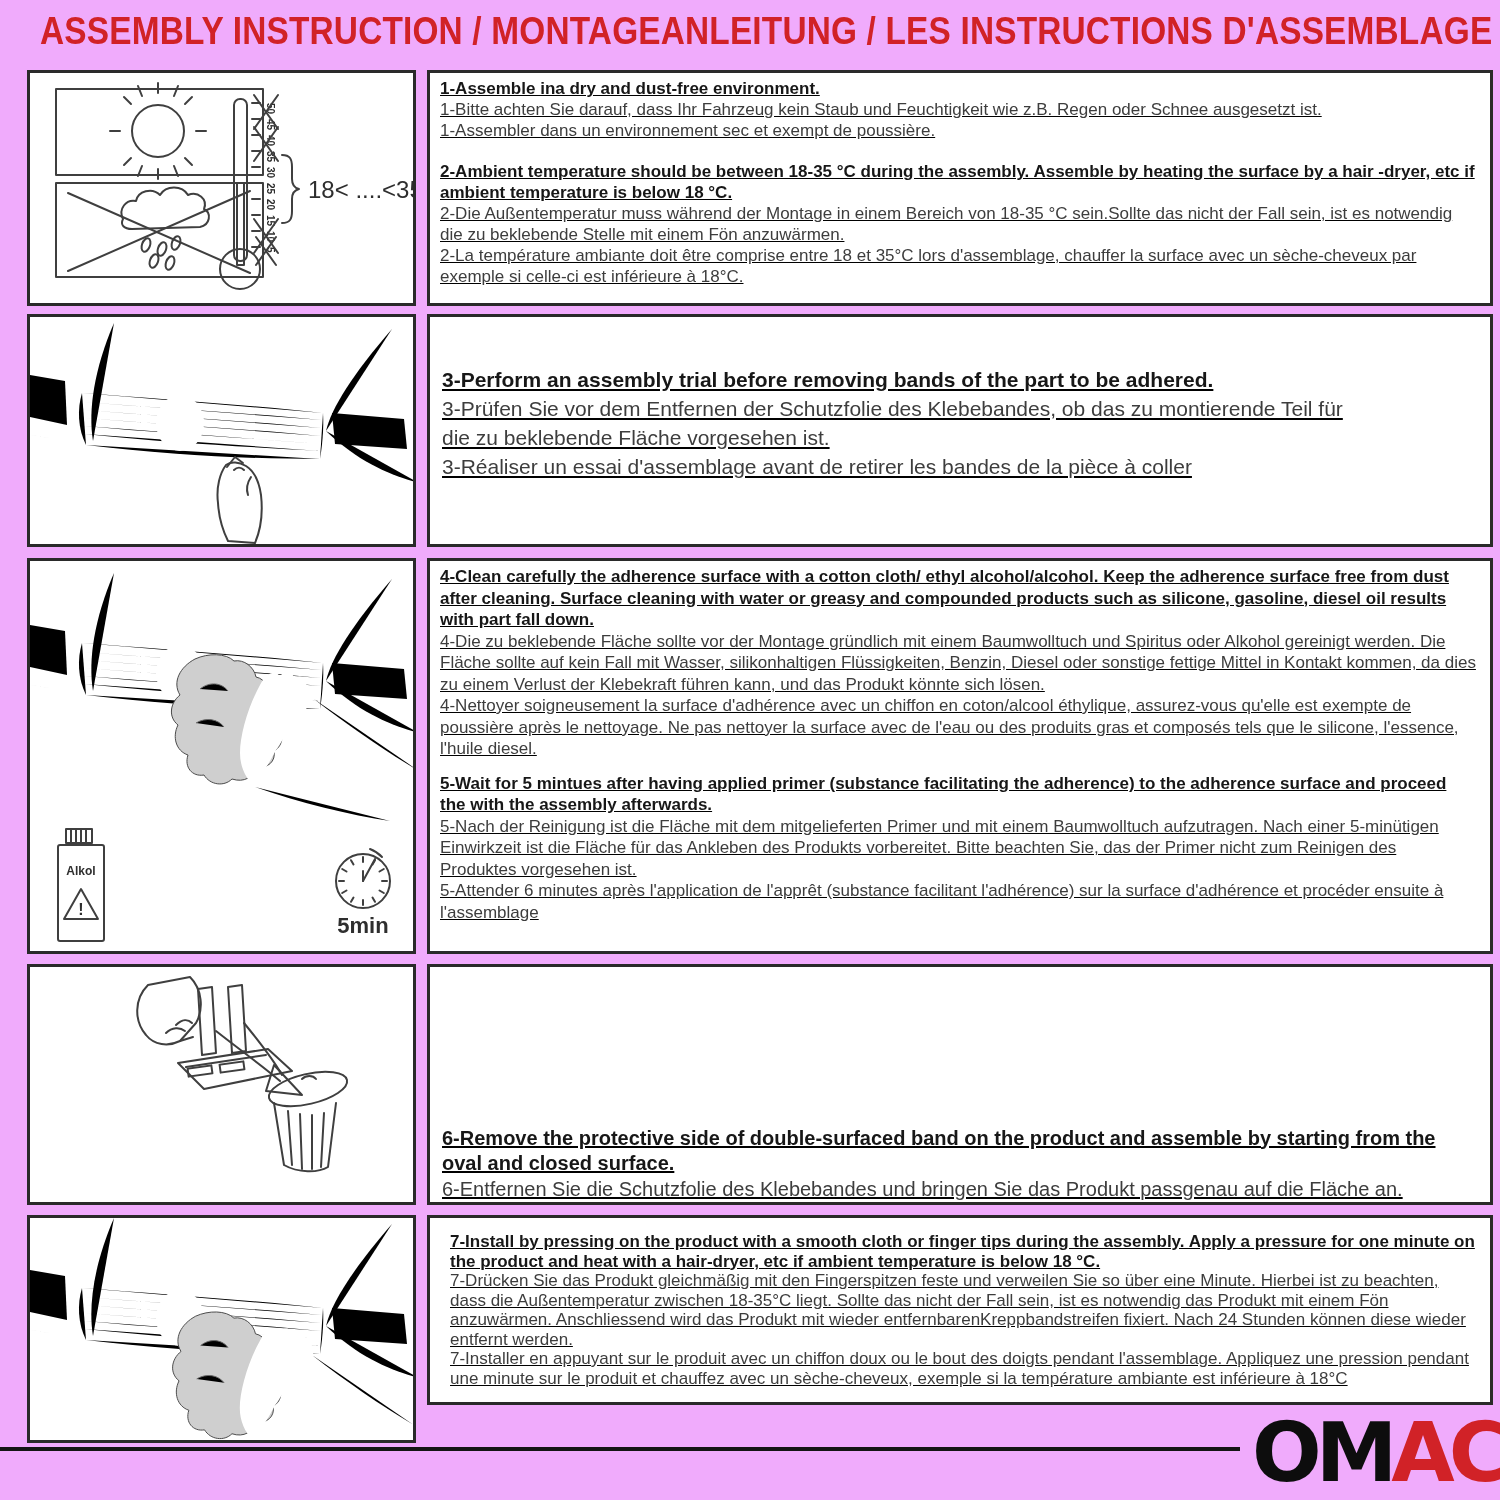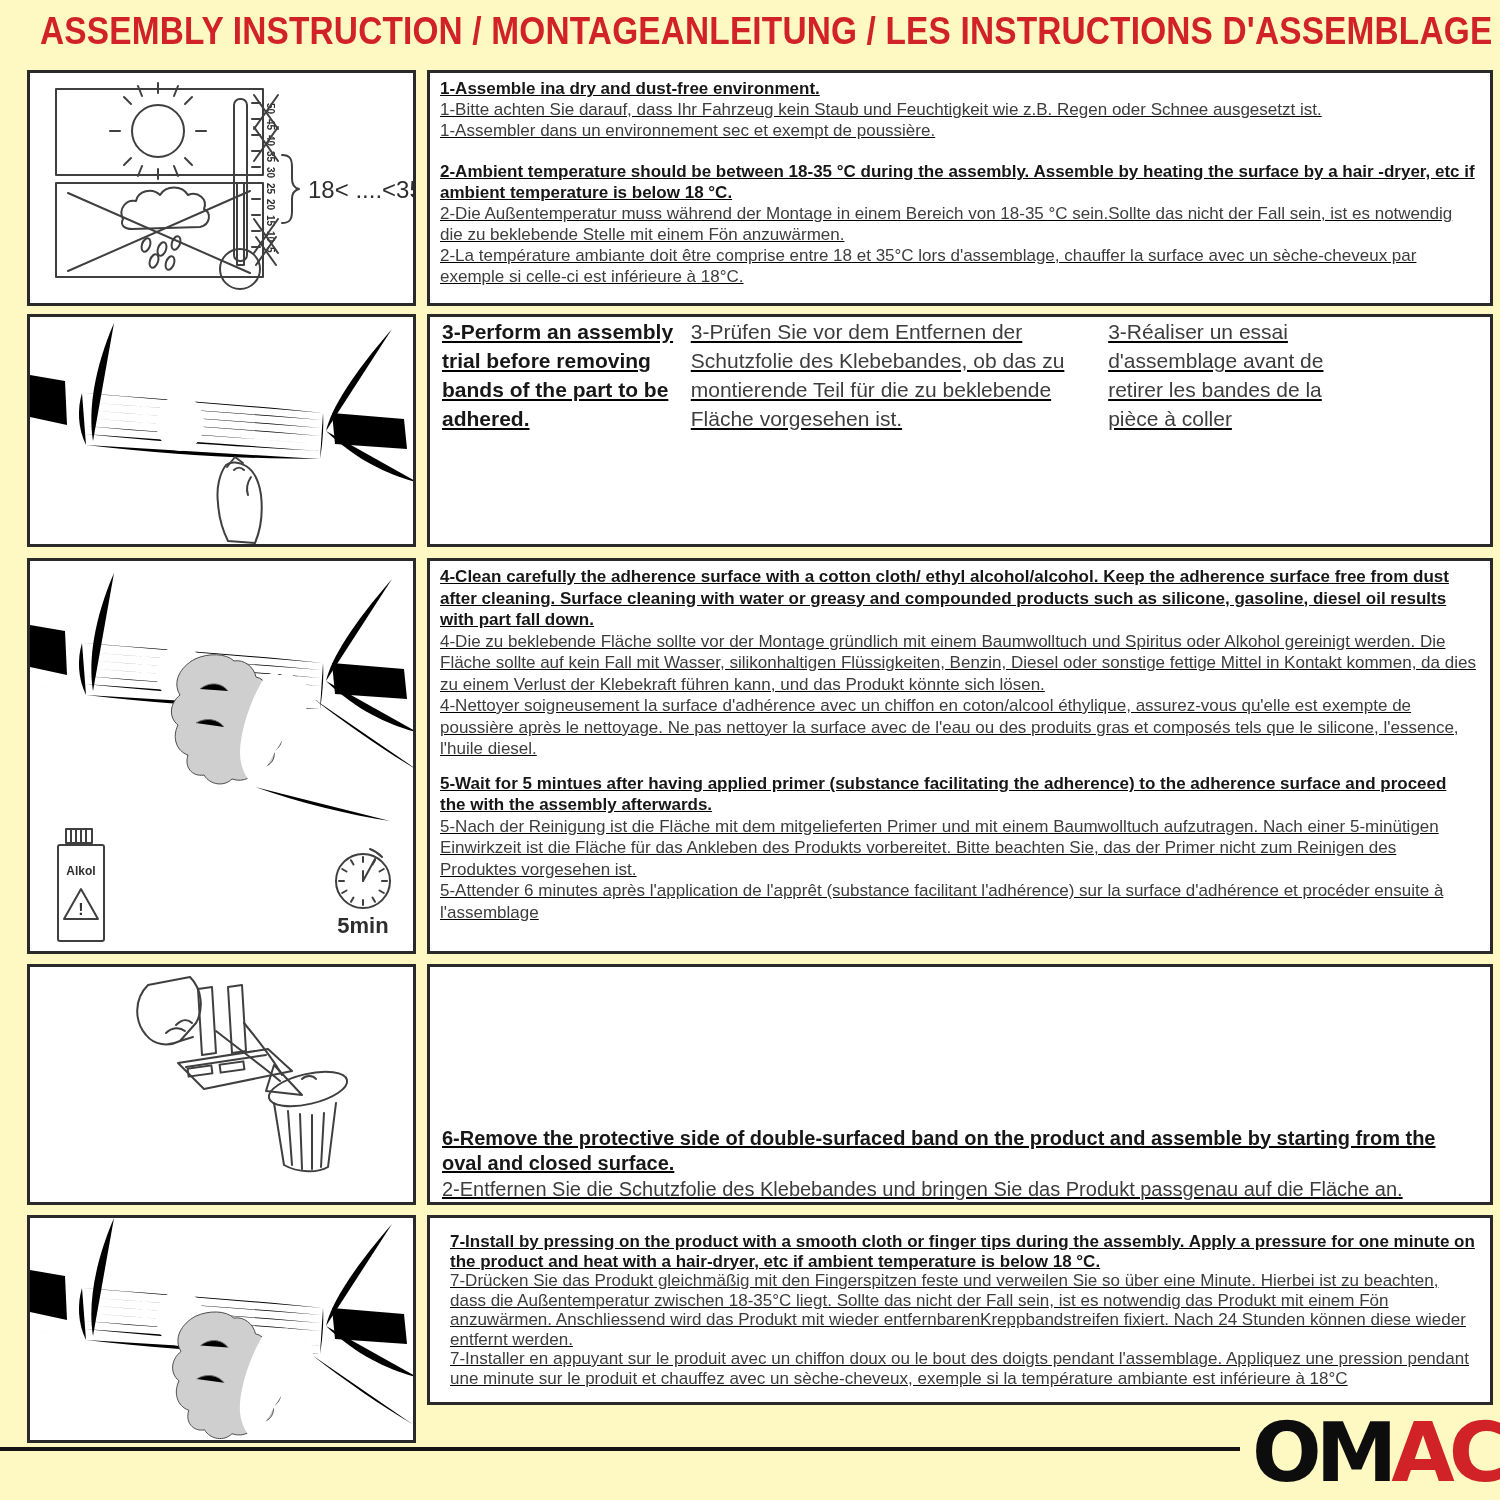--- a/index.html
+++ b/index.html
@@ -1,34 +1,34 @@
 <!DOCTYPE html>
 <html><head>
 <meta charset="utf-8">
 <style>
   html,body{margin:0;padding:0;background:#fff;}
-  .page{position:relative;width:1500px;height:1500px;background:#fef9c3;overflow:hidden;
+  .page{position:relative;width:1500px;height:1500px;background:#f0abfc;overflow:hidden;
         font-family:"Liberation Sans",sans-serif;}
   .title{position:absolute;left:40px;top:10px;font-size:38px;font-weight:bold;
          letter-spacing:.2px;color:#d12227;white-space:nowrap;transform-origin:left center;}
   .box{position:absolute;border:3px solid #2a2a2a;background:#fff;box-sizing:border-box;text-decoration:underline;}
   .illus{display:flex;align-items:stretch;justify-content:stretch;}
   .illus svg{width:100%;height:100%;display:block;}
   .tbox p{margin:0;padding:0;}
   .tbox{box-sizing:border-box;}
   .b{font-weight:bold;color:#171717;}
   .n{font-weight:400;color:#3d3d3d;}
   
   .ts p{font-size:17px;line-height:21px;}
   .r3t p{line-height:21.5px;}
   .r5t p{line-height:19.5px;}
   .gap{margin-top:20px !important;}
   .gap14{margin-top:13px !important;}
   
-  .r2t{display:flex;flex-direction:row;justify-content:center;padding:0 140px 16px 12px;}
+  .r2t{display:flex;flex-direction:column;justify-content:center;padding:0 140px 16px 12px;}
   .r2t p{font-size:21px;line-height:29px;}
   .r4t{display:flex;flex-direction:column;justify-content:flex-end;padding:0 28px 0 12px;}
   .r4t p{font-size:20px;line-height:25.5px;}
   .ts{padding:5px 14px 0 10px;}
   .r5t{padding-top:14px;padding-left:20px;}
   
   .la path,.la circle,.la ellipse,.la rect,.la line,.la polyline{
      stroke:#3f3f3f;stroke-width:2;fill:none;stroke-linecap:round;stroke-linejoin:round;}
   .la text{stroke:none;fill:#2e2e2e;}
   .footer-line{position:absolute;top:1447px;left:0;width:1240px;height:4px;background:#141414;}
@@ -253,21 +253,21 @@
         <path d="M 244,136 L 254,198 C 268,206 288,206 298,200 L 306,136"></path>
         <path d="M 258,144 L 262,198"></path>
         <path d="M 270,147 L 272,202"></path>
         <path d="M 282,148 L 282,202"></path>
         <path d="M 294,146 L 291,200"></path>
       </g>
     </svg>
   </div>
   <div class="box tbox r4t" style="left:427px;top:964px;width:1066px;height:241px;">
     <p class="b">6-Remove the protective side of double-surfaced band on the product and assemble by starting from the oval and closed surface.</p>
-    <p class="n">2-Entfernen Sie die Schutzfolie des Klebebandes und bringen Sie das Produkt passgenau auf die Fläche an.</p>
+    <p class="n">6-Entfernen Sie die Schutzfolie des Klebebandes und bringen Sie das Produkt passgenau auf die Fläche an.</p>
   </div>
 
   <div class="box illus" style="left:27px;top:1215px;width:389px;height:228px;">
     <svg viewBox="0 0 383 222" class="la">
       <use href="#car-base" transform="translate(0,-6)"></use>
       <use href="#wipe-hand" transform="translate(4,8) scale(0.98)"></use>
     </svg>
   </div>
   <div class="box tbox ts r5t" style="left:427px;top:1215px;width:1066px;height:190px;">
     <p class="b">7-Install by pressing on the product with a smooth cloth or finger tips during the assembly. Apply a pressure for one minute on the product and heat with a hair-dryer, etc if ambient temperature is below 18 °C.</p>

